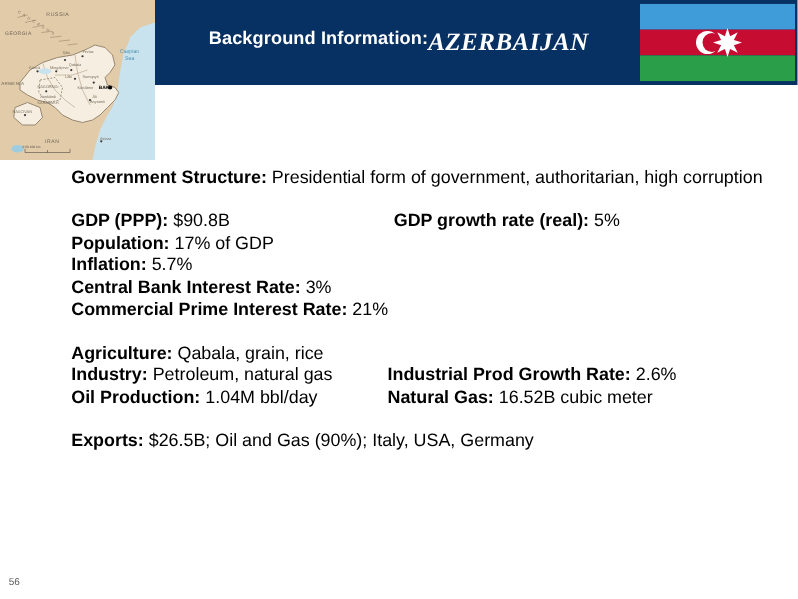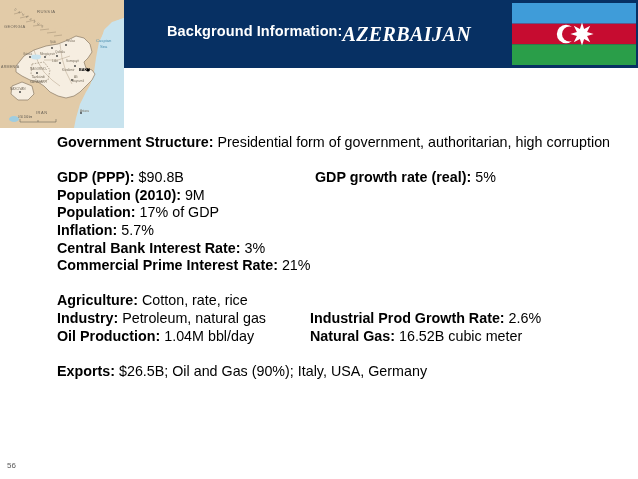--- a/index.html
+++ b/index.html
@@ -241,24 +241,20 @@
 
   <div class="fact-row">
     <span class="fact-label">GDP (PPP):</span>
     <span class="fact-value">$90.8B</span>
     <span class="col2-gdp">
       <span class="fact-label">GDP growth rate (real):</span>
       <span class="fact-value">5%</span>
     </span>
   </div>
 
-  <div class="fact-row">
-    <span class="fact-label">Population (2010):</span>
-    <span class="fact-value">9M</span>
-  </div>
 
   <div class="fact-row">
     <span class="fact-label">Population:</span>
     <span class="fact-value">17% of GDP</span>
   </div>
 
   <div class="fact-row">
     <span class="fact-label">Inflation:</span>
     <span class="fact-value">5.7%</span>
   </div>
@@ -270,21 +266,21 @@
 
   <div class="fact-row">
     <span class="fact-label">Commercial Prime Interest Rate:</span>
     <span class="fact-value">21%</span>
   </div>
 
   <div class="fact-row spacer"></div>
 
   <div class="fact-row">
     <span class="fact-label">Agriculture:</span>
-    <span class="fact-value">Cotton, rate, rice</span>
+    <span class="fact-value">Qabala, grain, rice</span>
   </div>
 
   <div class="fact-row">
     <span class="fact-label">Industry:</span>
     <span class="fact-value">Petroleum, natural gas</span>
     <span class="col2">
       <span class="fact-label">Industrial Prod Growth Rate:</span>
       <span class="fact-value">2.6%</span>
     </span>
   </div>

